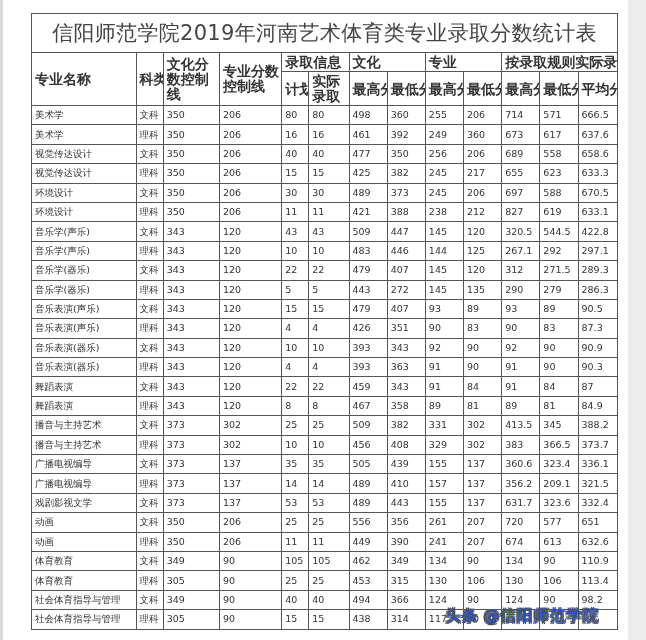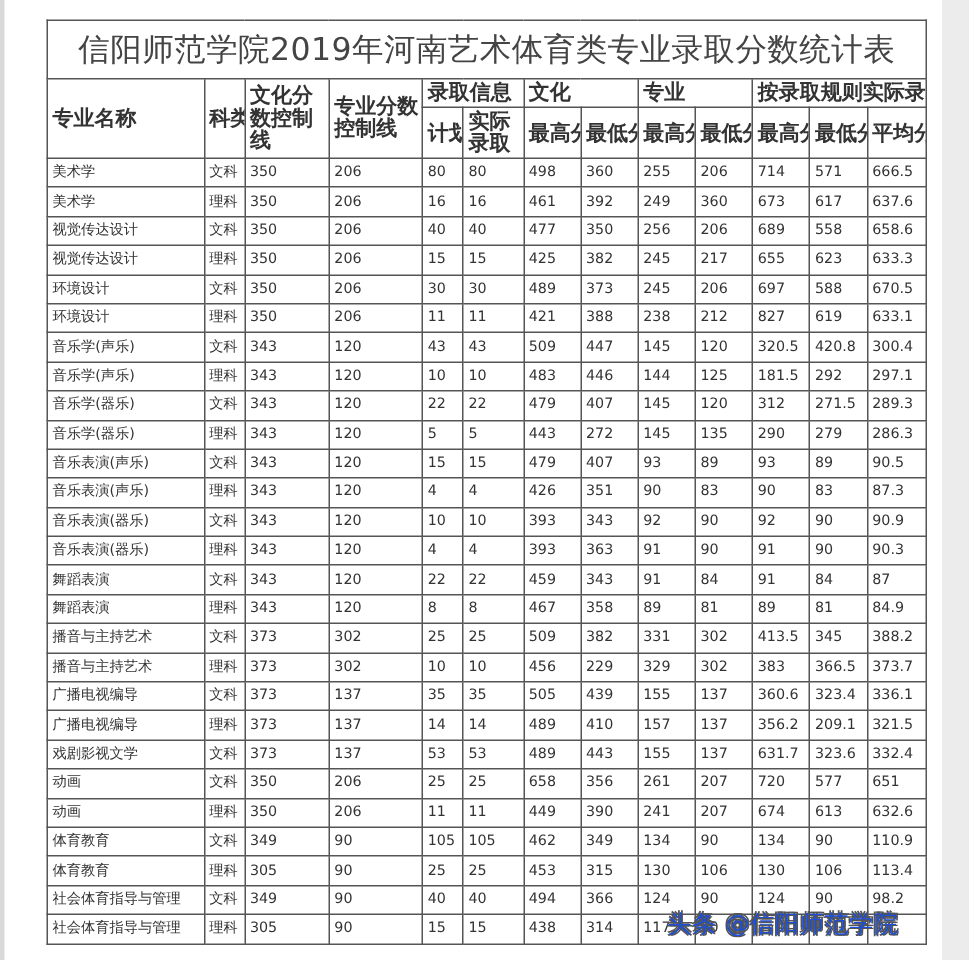--- a/index.html
+++ b/index.html
@@ -196,35 +196,35 @@
           <td>文科</td>
           <td>343</td>
           <td>120</td>
           <td>43</td>
           <td>43</td>
           <td>509</td>
           <td>447</td>
           <td>145</td>
           <td>120</td>
           <td>320.5</td>
-          <td>420.8</td>
-          <td>300.4</td>
+          <td>544.5</td>
+          <td>422.8</td>
         </tr>
         <tr>
           <td class="name">音乐学(声乐)</td>
           <td>理科</td>
           <td>343</td>
           <td>120</td>
           <td>10</td>
           <td>10</td>
           <td>483</td>
           <td>446</td>
           <td>144</td>
           <td>125</td>
-          <td>181.5</td>
+          <td>267.1</td>
           <td>292</td>
           <td>297.1</td>
         </tr>
         <tr>
           <td class="name">音乐学(器乐)</td>
           <td>文科</td>
           <td>343</td>
           <td>120</td>
           <td>22</td>
           <td>22</td>
@@ -357,21 +357,21 @@
           <td>388.2</td>
         </tr>
         <tr>
           <td class="name">播音与主持艺术</td>
           <td>理科</td>
           <td>373</td>
           <td>302</td>
           <td>10</td>
           <td>10</td>
           <td>456</td>
-          <td>229</td>
+          <td>408</td>
           <td>329</td>
           <td>302</td>
           <td>383</td>
           <td>366.5</td>
           <td>373.7</td>
         </tr>
         <tr>
           <td class="name">广播电视编导</td>
           <td>文科</td>
           <td>373</td>
@@ -416,21 +416,21 @@
           <td>323.6</td>
           <td>332.4</td>
         </tr>
         <tr>
           <td class="name">动画</td>
           <td>文科</td>
           <td>350</td>
           <td>206</td>
           <td>25</td>
           <td>25</td>
-          <td>658</td>
+          <td>556</td>
           <td>356</td>
           <td>261</td>
           <td>207</td>
           <td>720</td>
           <td>577</td>
           <td>651</td>
         </tr>
         <tr>
           <td class="name">动画</td>
           <td>理科</td>

